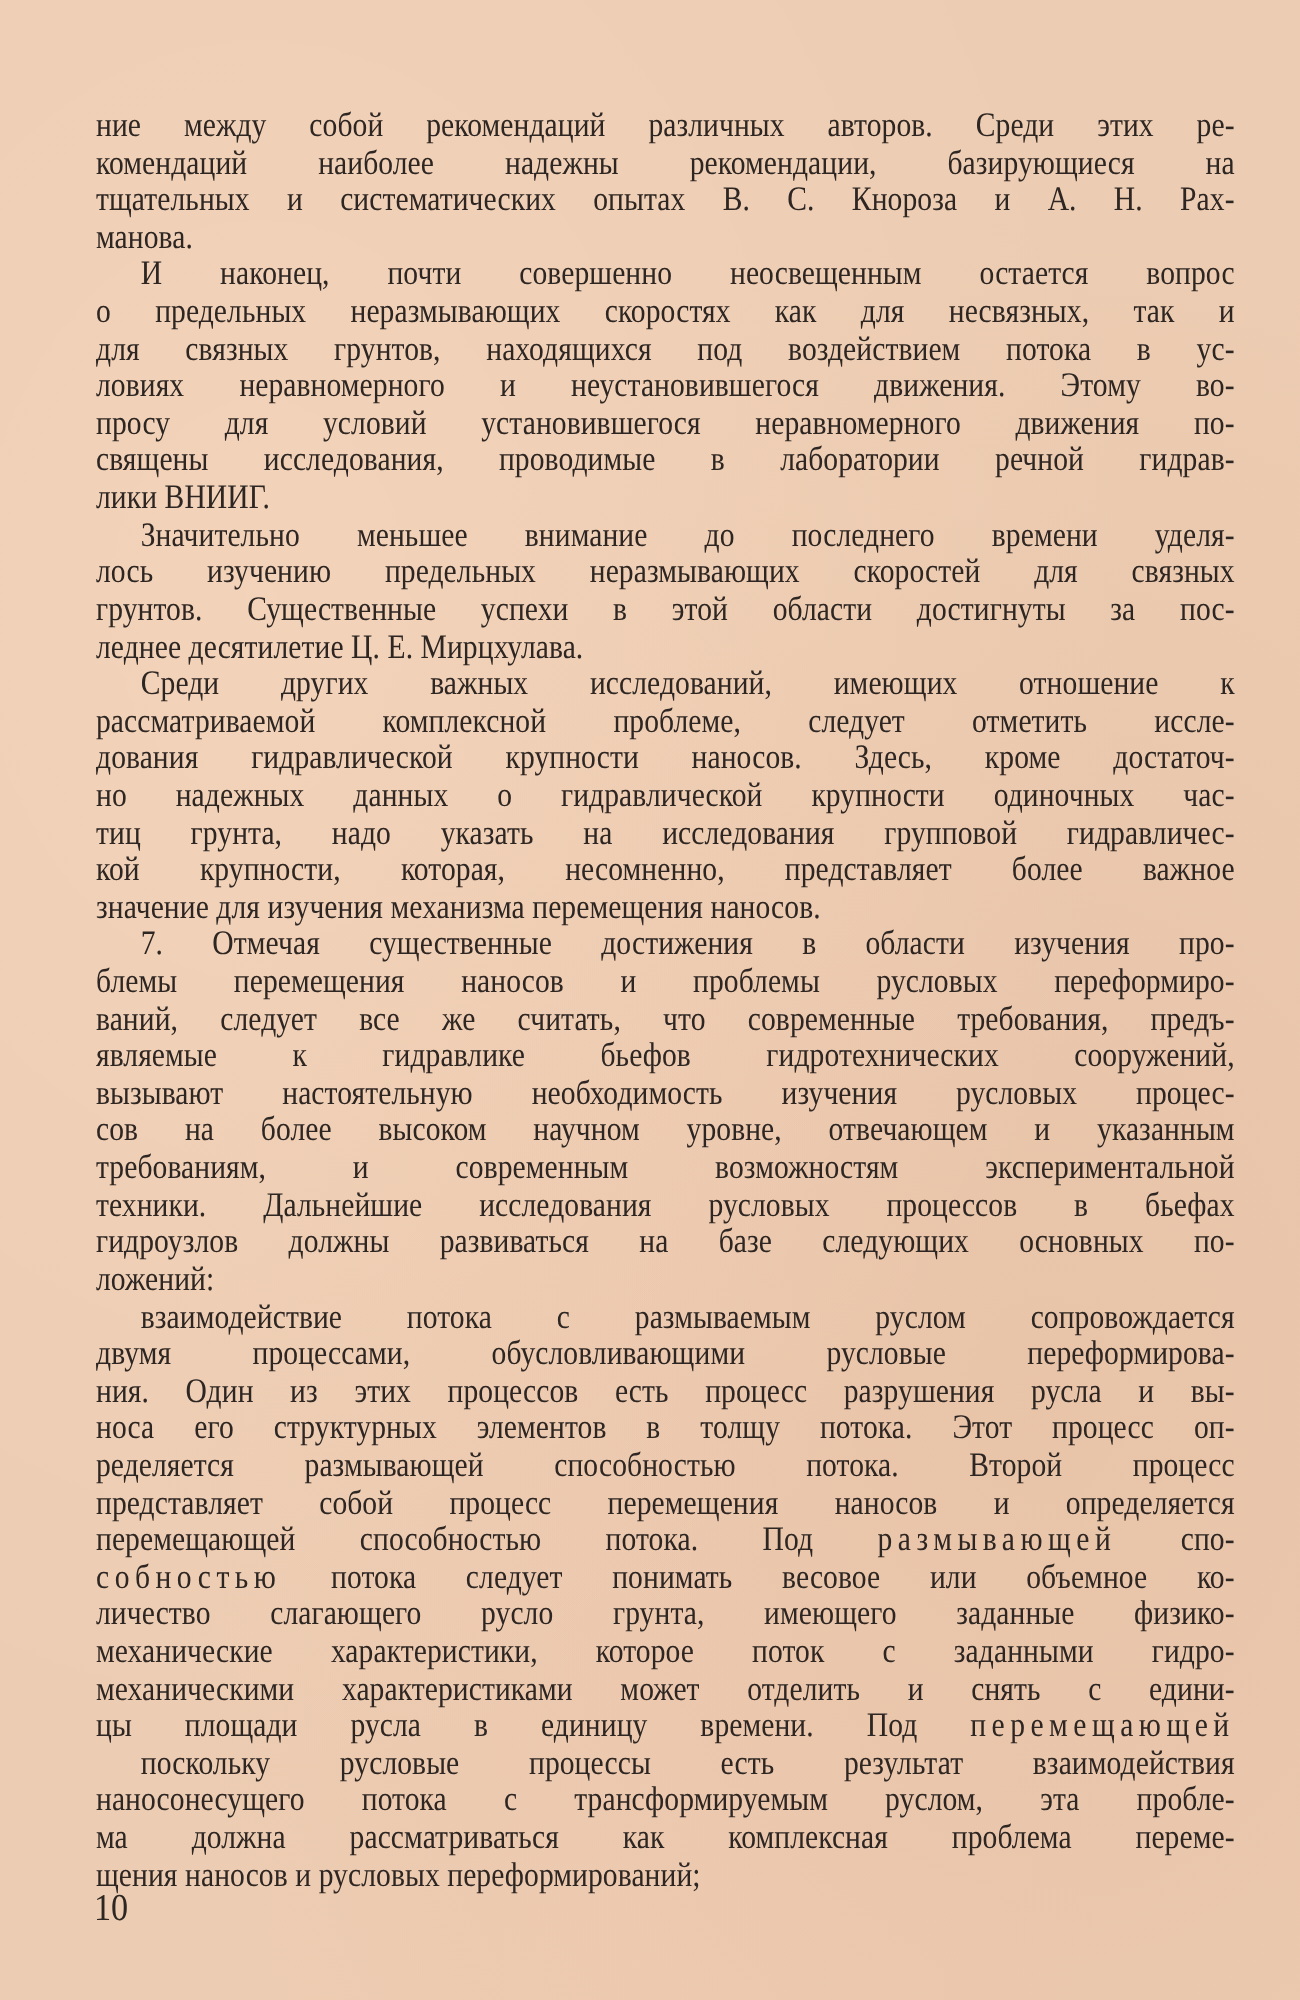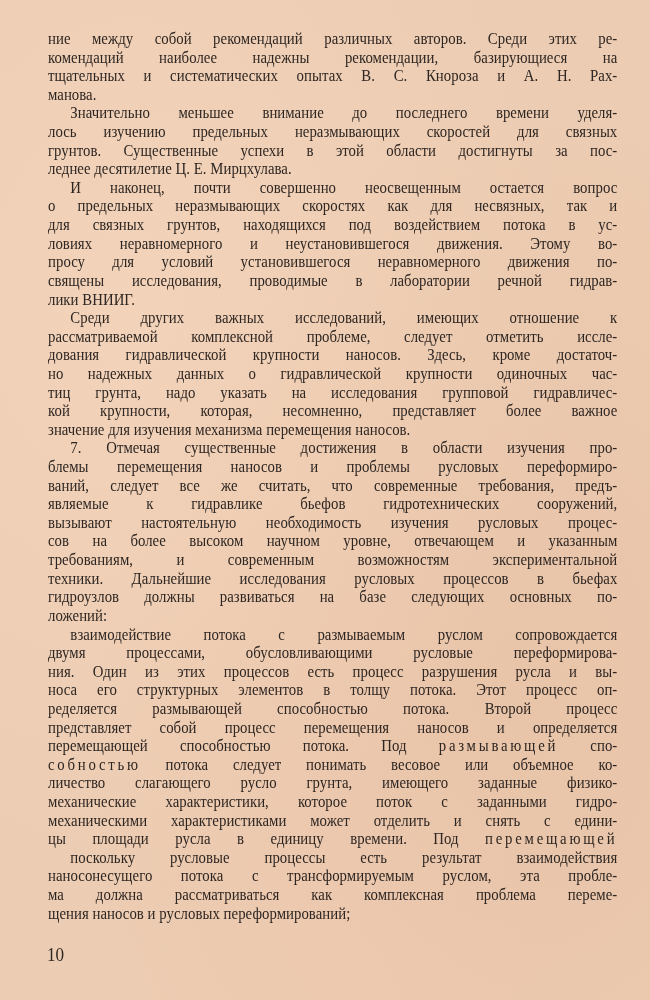--- a/index.html
+++ b/index.html
@@ -20,21 +20,21 @@
     color: #2e2622;
   }
   .page {
     position: absolute;
     left: 0; top: 0;
     width: 650px; height: 1000px;
   }
   .text-block {
     position: absolute;
     left: 48px;
-    top: 30px;
+    top: 54px;
     width: 570px;
     font-family: Liberation Serif, serif;
   }
   .line {
     display: block;
     height: 18.62px;
     line-height: 18.62px;
     font-size: 17.2px;
     white-space: nowrap;
     text-align: justify;
@@ -71,34 +71,34 @@
   <div class="text-block">
 
     <div>
       <span class="line">ние между собой рекомендаций различных авторов. Среди этих ре-</span>
       <span class="line">комендаций наиболее надежны рекомендации, базирующиеся на</span>
       <span class="line">тщательных и систематических опытах В. С. Кнороза и А. Н. Рах-</span>
       <span class="line last">манова.</span>
     </div>
 
     <div>
-      <span class="line indent">Значительно меньшее внимание до последнего времени уделя-</span>
-      <span class="line">лось изучению предельных неразмывающих скоростей для связных</span>
-      <span class="line">грунтов. Существенные успехи в этой области достигнуты за пос-</span>
-      <span class="line last">леднее десятилетие Ц. Е. Мирцхулава.</span>
-    </div>
-
-    <div>
       <span class="line indent">И наконец, почти совершенно неосвещенным остается вопрос</span>
       <span class="line">о предельных неразмывающих скоростях как для несвязных, так и</span>
       <span class="line">для связных грунтов, находящихся под воздействием потока в ус-</span>
       <span class="line">ловиях неравномерного и неустановившегося движения. Этому во-</span>
       <span class="line">просу для условий установившегося неравномерного движения по-</span>
       <span class="line">священы исследования, проводимые в лаборатории речной гидрав-</span>
       <span class="line last">лики ВНИИГ.</span>
+    </div>
+
+    <div>
+      <span class="line indent">Значительно меньшее внимание до последнего времени уделя-</span>
+      <span class="line">лось изучению предельных неразмывающих скоростей для связных</span>
+      <span class="line">грунтов. Существенные успехи в этой области достигнуты за пос-</span>
+      <span class="line last">леднее десятилетие Ц. Е. Мирцхулава.</span>
     </div>
 
     <div>
       <span class="line indent">Среди других важных исследований, имеющих отношение к</span>
       <span class="line">рассматриваемой комплексной проблеме, следует отметить иссле-</span>
       <span class="line">дования гидравлической крупности наносов. Здесь, кроме достаточ-</span>
       <span class="line">но надежных данных о гидравлической крупности одиночных час-</span>
       <span class="line">тиц грунта, надо указать на исследования групповой гидравличес-</span>
       <span class="line">кой крупности, которая, несомненно, представляет более важное</span>
       <span class="line last">значение для изучения механизма перемещения наносов.</span>

